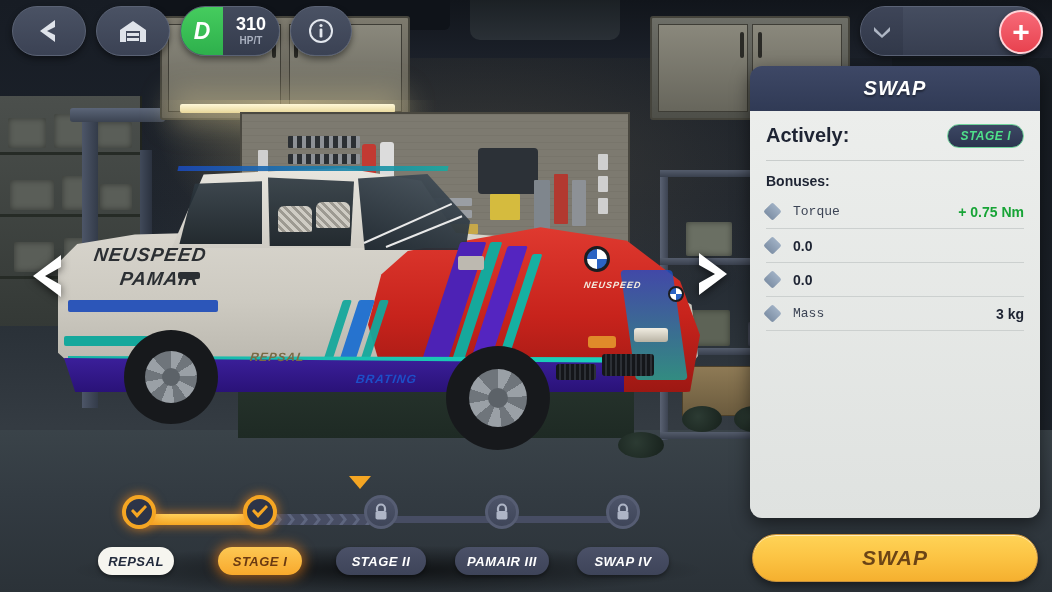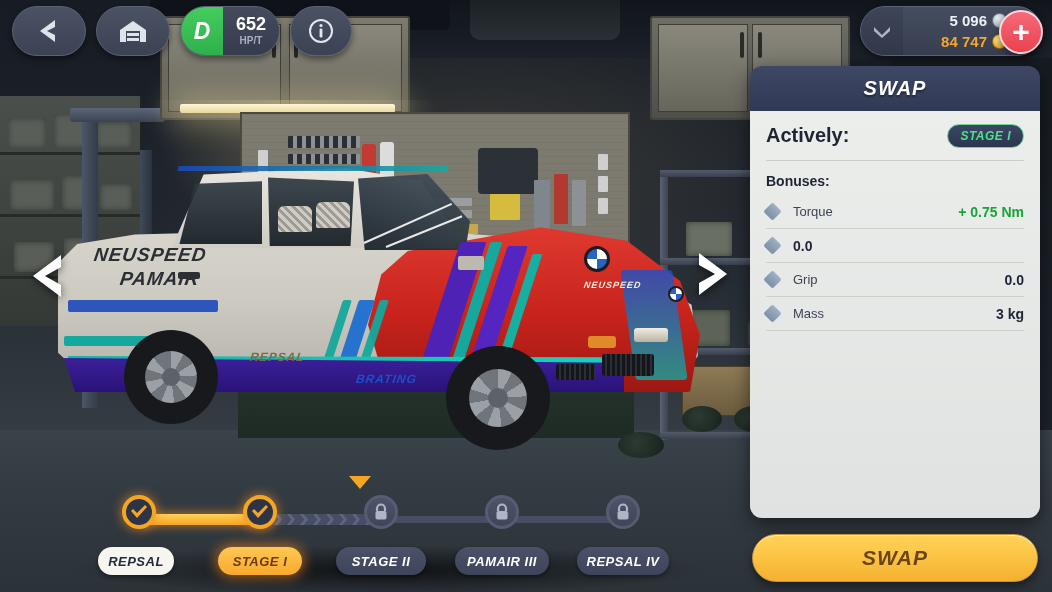--- a/index.html
+++ b/index.html
@@ -177,21 +177,21 @@
   .actively { display:flex; align-items:center; justify-content:space-between; height:50px;
     border-bottom:1px solid #c9cdcc; }
   .actively .lbl { color:#1e2433; font-size:20px; font-weight:bold; }
   .stage-badge { background:linear-gradient(180deg,#3c4763,#2c3550); border:1px solid #6fd39a;
     border-radius:12px; padding:4px 12px; color:#4fe08a; font-size:12px; font-weight:bold;
     font-style:italic; letter-spacing:.5px; }
   .bonus-title { color:#1e2433; font-size:14px; font-weight:bold; padding:12px 0 6px; }
   .brow { display:flex; align-items:center; height:34px; border-bottom:1px solid #ccd0cf; }
   .brow .dia { width:13px; height:13px; background:linear-gradient(180deg,#9fb0c4,#7e90a6);
     transform:rotate(45deg); border-radius:2px; margin-right:14px; flex:0 0 auto; }
-  .brow .name { flex:1; color:#3c4455; font-size:13px; }
+  .brow .name { flex:1; color:#3c4455; font-size:13px;font-family:Liberation Mono, monospace; }
   .brow .val { font-size:14px; font-weight:bold; color:#1e2433; }
   .brow .val.pos { color:#17a436; }
 
   .swap-btn { position:absolute; left:752px; top:534px; width:286px; height:48px;
     border-radius:24px; background:linear-gradient(180deg,#ffd357 0%,#fcc545 45%,#f5b02f 100%);
     border:1px solid #c8913a; box-shadow:0 4px 8px rgba(0,0,0,.45), inset 0 1px 0 rgba(255,255,255,.6);
     display:flex; align-items:center; justify-content:center; cursor:pointer; }
   .swap-btn span { color:#6b4416; font-size:21px; font-weight:bold; font-style:italic; letter-spacing:1px; }
 
   
@@ -400,48 +400,38 @@
     <svg width="30" height="26" viewBox="0 0 30 26">
       <polygon points="15,3 28,12 28,24 22,24 22,13 8,13 8,24 2,24 2,12" fill="#dfe3ea"></polygon>
       <rect x="9" y="15" width="12" height="3" fill="#dfe3ea"></rect>
       <rect x="9" y="20" width="12" height="3" fill="#dfe3ea"></rect>
     </svg>
   </div>
 
   <div class="hpt">
     <div class="cls">D</div>
     <div class="vals">
-      <div class="num">652</div>
+      <div class="num">310</div>
       <div class="unit">HP/T</div>
     </div>
   </div>
 
   <div class="topbtn btn-info">
     <svg width="28" height="28" viewBox="0 0 28 28">
       <circle cx="14" cy="14" r="11" fill="none" stroke="#e3e7ee" stroke-width="2"></circle>
       <circle cx="14" cy="8.5" r="1.6" fill="#e3e7ee"></circle>
       <rect x="12.6" y="11.5" width="2.8" height="9" rx="1.2" fill="#e3e7ee"></rect>
     </svg>
   </div>
 
   <div class="wallet">
     <div class="chev">
       <svg width="20" height="13" viewBox="0 0 20 13">
         <polygon points="2,2 10,10 18,2 18,6 10,13 2,6" fill="#aeb6c4"></polygon>
       </svg>
-    </div>
-    <div class="cols">
-      <div class="row">
-        <span class="amt silver">5 096</span>
-        <span class="coin silver"></span>
-      </div>
-      <div class="row">
-        <span class="amt gold">84 747</span>
-        <span class="coin gold"></span>
-      </div>
     </div>
     <div class="plus">+</div>
   </div>
 
   <div class="panel">
     <div class="panel-head">
       <div class="t">SWAP</div>
     </div>
     <div class="panel-body">
       <div class="actively">
@@ -454,21 +444,20 @@
         <span class="dia"></span>
         <span class="name">Torque</span>
         <span class="val pos">+ 0.75 Nm</span>
       </div>
       <div class="brow">
         <span class="dia"></span>
         <span class="val">0.0</span>
       </div>
       <div class="brow">
         <span class="dia"></span>
-        <span class="name">Grip</span>
         <span class="val">0.0</span>
       </div>
       <div class="brow">
         <span class="dia"></span>
         <span class="name">Mass</span>
         <span class="val">3 kg</span>
       </div>
     </div>
   </div>
 
@@ -519,16 +508,16 @@
       <svg width="16" height="18" viewBox="0 0 16 18">
         <path d="M4 8 V5.5 a4 4 0 0 1 8 0 V8" fill="none" stroke="#aeb5c6" stroke-width="2.2"></path>
         <rect x="2.5" y="8" width="11" height="8.5" rx="1.8" fill="#aeb5c6"></rect>
       </svg>
     </div>
 
     <div class="pill stock" style="left:-12px;width:76px">REPSAL</div>
     <div class="pill active" style="left:108px;width:84px">STAGE I</div>
     <div class="pill locked" style="left:226px;width:90px">STAGE II</div>
     <div class="pill locked" style="left:345px;width:94px">PAMAIR III</div>
-    <div class="pill locked" style="left:467px;width:92px">REPSAL IV</div>
+    <div class="pill locked" style="left:467px;width:92px">SWAP IV</div>
   </div>
 
 </div>
 
 </body></html>

